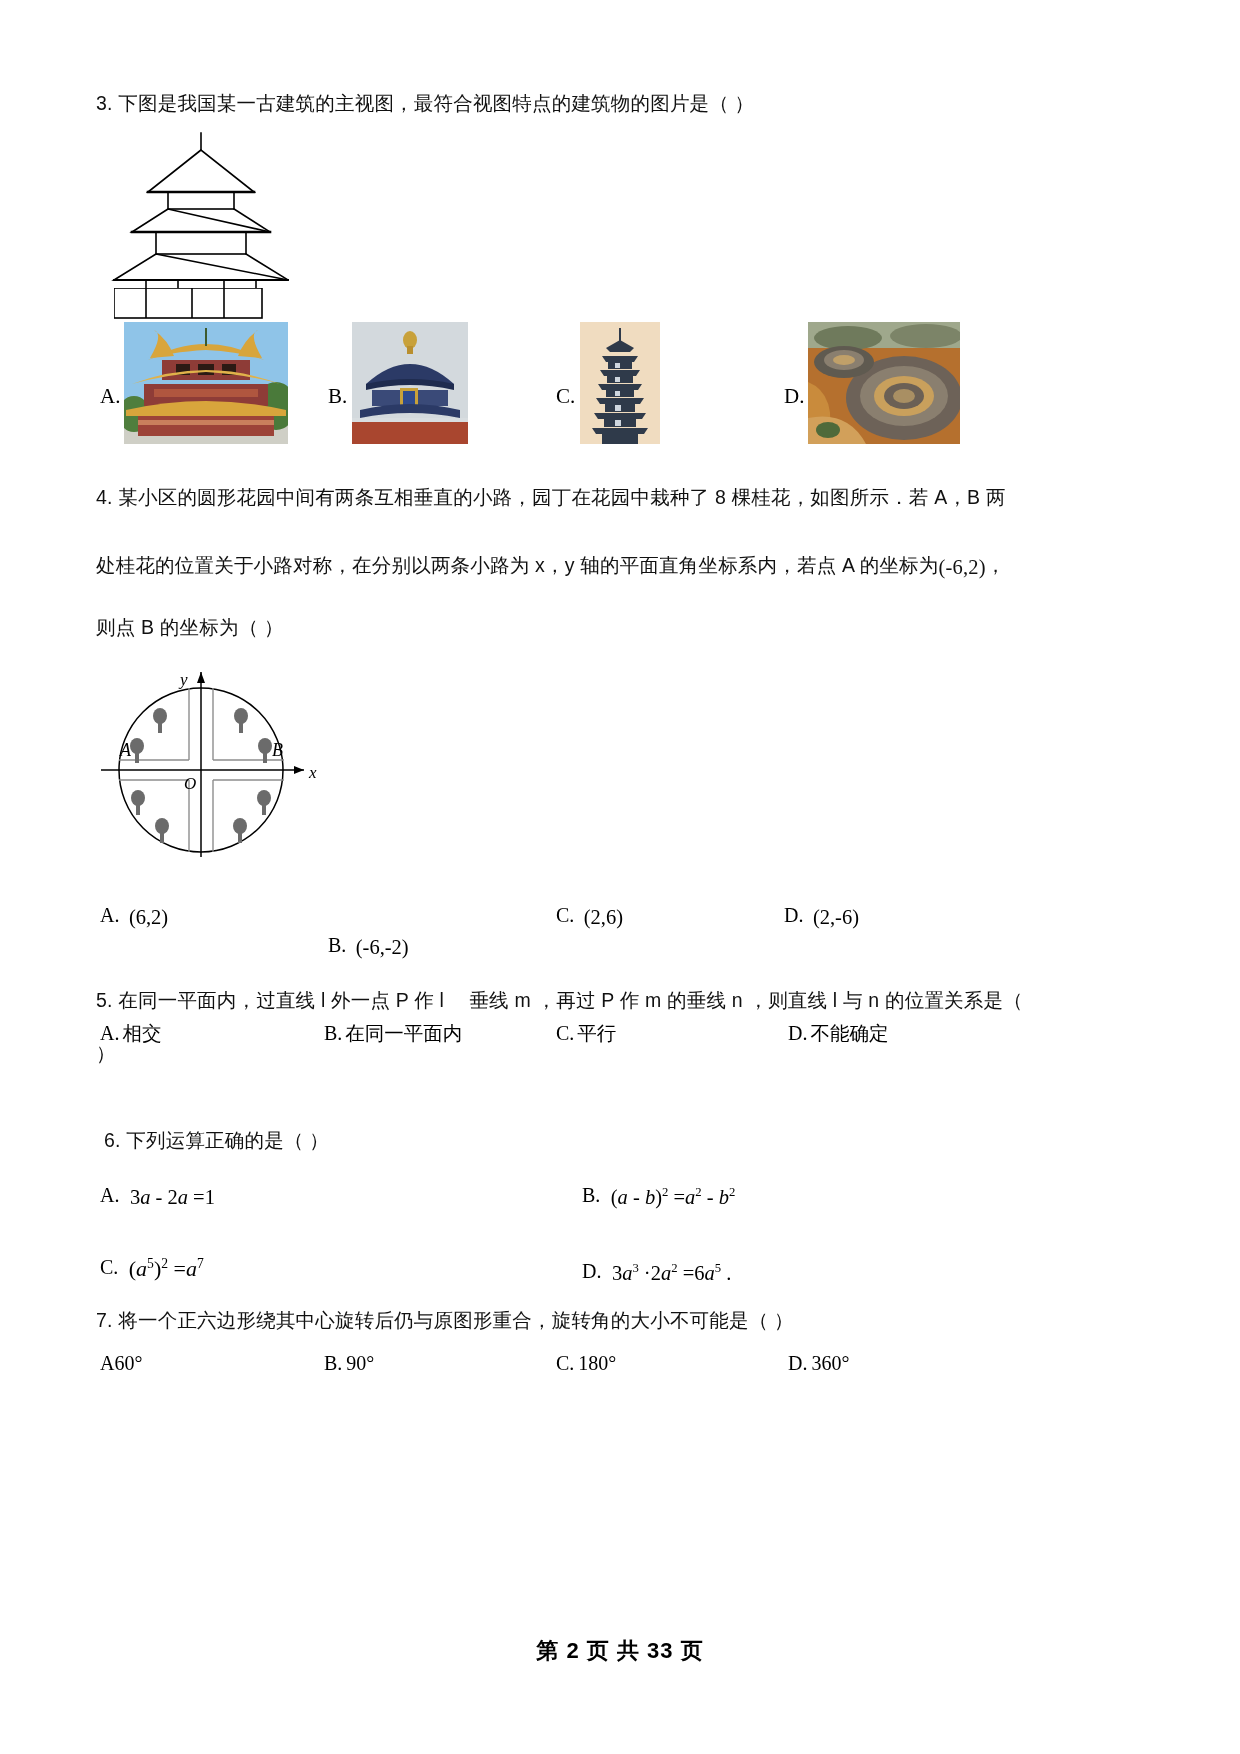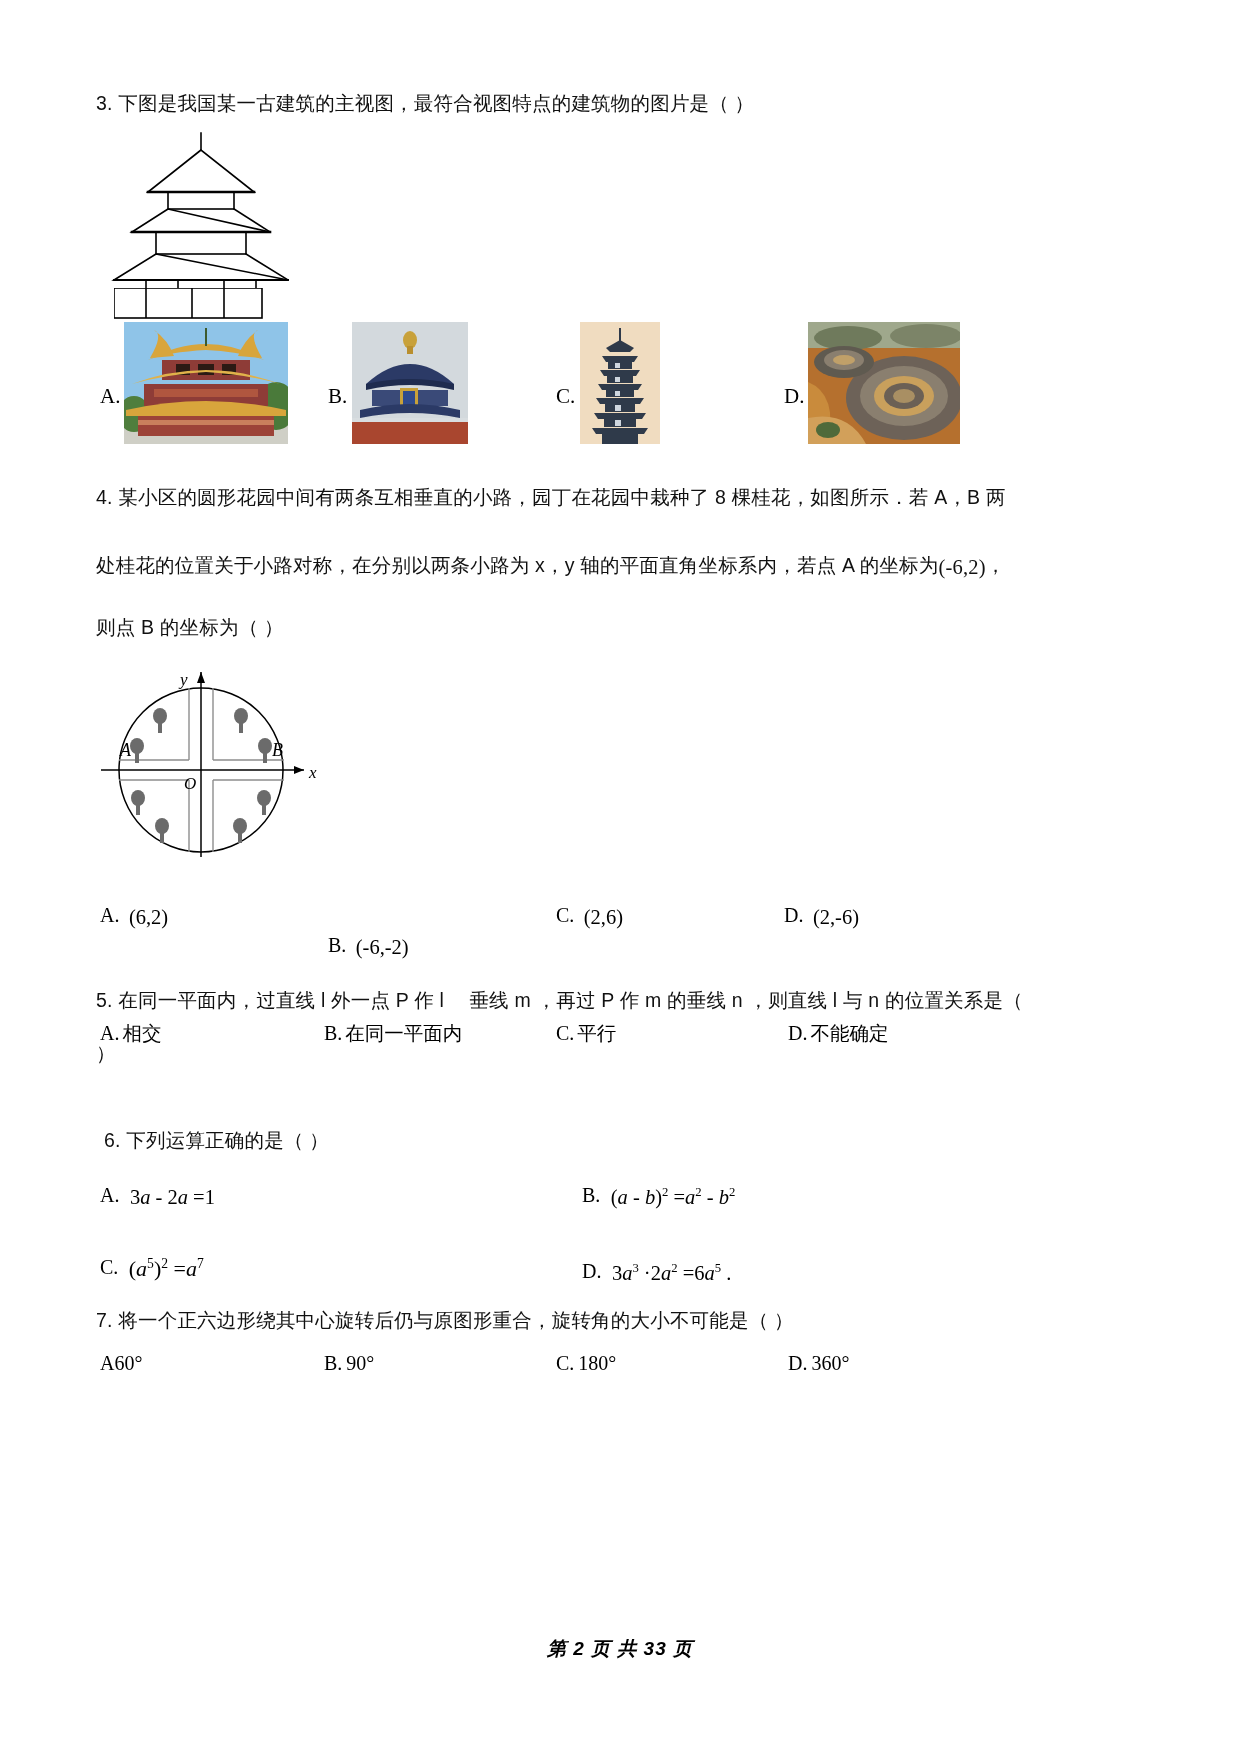--- a/index.html
+++ b/index.html
@@ -78,24 +78,23 @@
     font-size: 20px;
   }
 
   
   .footer {
     position: absolute;
     left: 0;
     top: 1636px;
     width: 1240px;
     text-align: center;
-    font-size: 19px;
+    font-size: 22px;
     font-weight: 600;
     letter-spacing: 1px;
-    font-style: italic;
   }
 
   svg { display: block; }
 </style>
 </head>
 <body>
 
 <div class="page">
 <div class="content">
 

